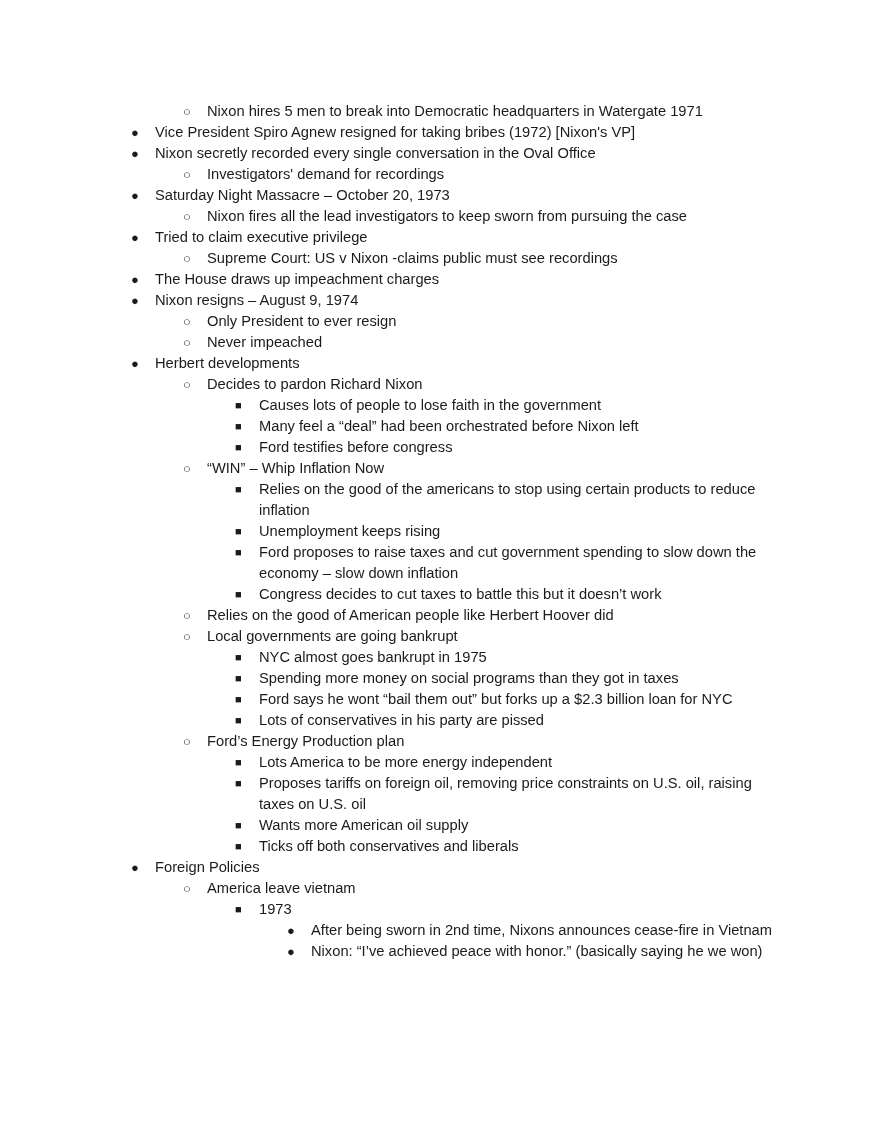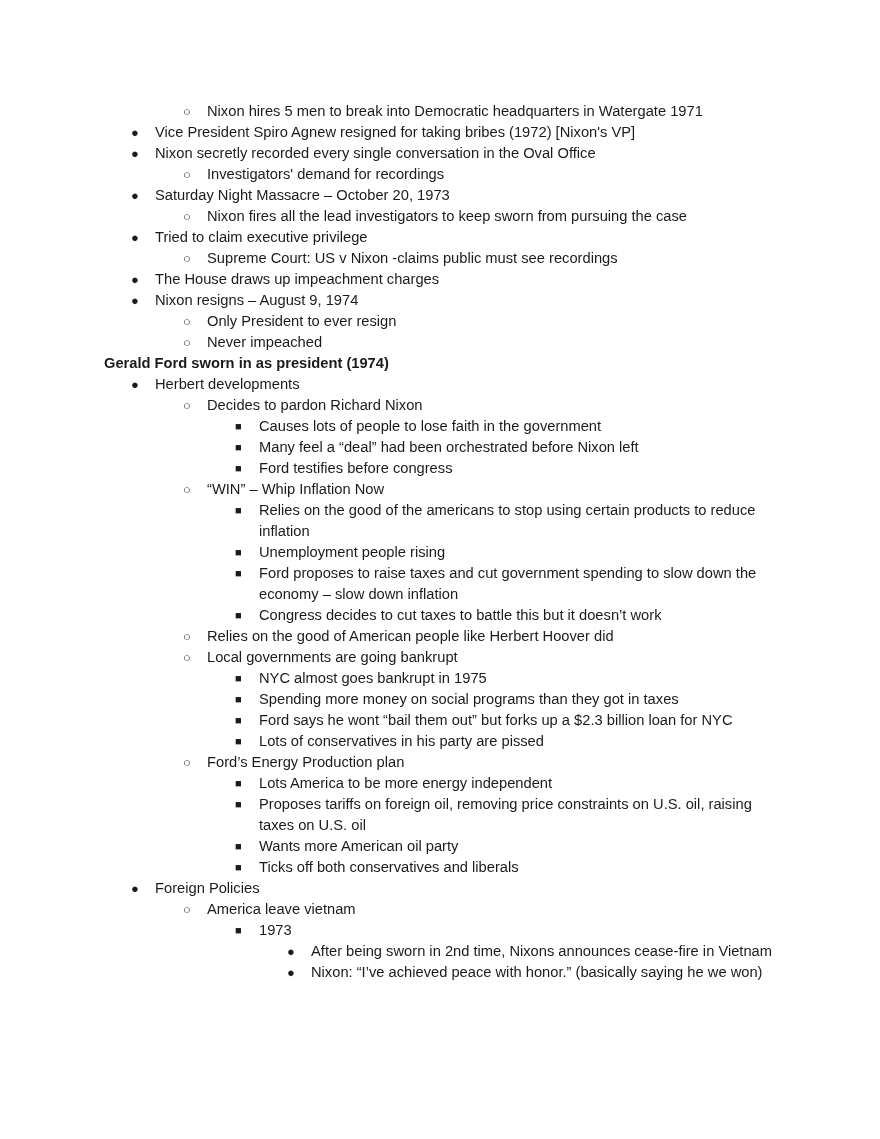--- a/index.html
+++ b/index.html
@@ -90,23 +90,20 @@
         <span class="text">Nixon resigns – August 9, 1974</span>
       </div>
       <div class="item level-2">
         <span class="bullet b2">○</span>
         <span class="text">Only President to ever resign</span>
       </div>
       <div class="item level-2">
         <span class="bullet b2">○</span>
         <span class="text">Never impeached</span>
       </div>
-      <div class="item level-0 bold">
-        <span class="text">Gerald Ford sworn in as president (1974)</span>
-      </div>
       <div class="item level-1">
         <span class="bullet b1">●</span>
         <span class="text">Herbert developments</span>
       </div>
       <div class="item level-2">
         <span class="bullet b2">○</span>
         <span class="text">Decides to pardon Richard Nixon</span>
       </div>
       <div class="item level-3">
         <span class="bullet b3">■</span>
@@ -123,21 +120,21 @@
       <div class="item level-2">
         <span class="bullet b2">○</span>
         <span class="text">“WIN” – Whip Inflation Now</span>
       </div>
       <div class="item level-3">
         <span class="bullet b3">■</span>
         <span class="text">Relies on the good of the americans to stop using certain products to reduce inflation</span>
       </div>
       <div class="item level-3">
         <span class="bullet b3">■</span>
-        <span class="text">Unemployment people rising</span>
+        <span class="text">Unemployment keeps rising</span>
       </div>
       <div class="item level-3">
         <span class="bullet b3">■</span>
         <span class="text">Ford proposes to raise taxes and cut government spending to slow down the economy – slow down inflation</span>
       </div>
       <div class="item level-3">
         <span class="bullet b3">■</span>
         <span class="text">Congress decides to cut taxes to battle this but it doesn’t work</span>
       </div>
       <div class="item level-2">
@@ -171,21 +168,21 @@
       <div class="item level-3">
         <span class="bullet b3">■</span>
         <span class="text">Lots America to be more energy independent</span>
       </div>
       <div class="item level-3">
         <span class="bullet b3">■</span>
         <span class="text">Proposes tariffs on foreign oil, removing price constraints on U.S. oil, raising taxes on U.S. oil</span>
       </div>
       <div class="item level-3">
         <span class="bullet b3">■</span>
-        <span class="text">Wants more American oil party</span>
+        <span class="text">Wants more American oil supply</span>
       </div>
       <div class="item level-3">
         <span class="bullet b3">■</span>
         <span class="text">Ticks off both conservatives and liberals</span>
       </div>
       <div class="item level-1">
         <span class="bullet b1">●</span>
         <span class="text">Foreign Policies</span>
       </div>
       <div class="item level-2">

